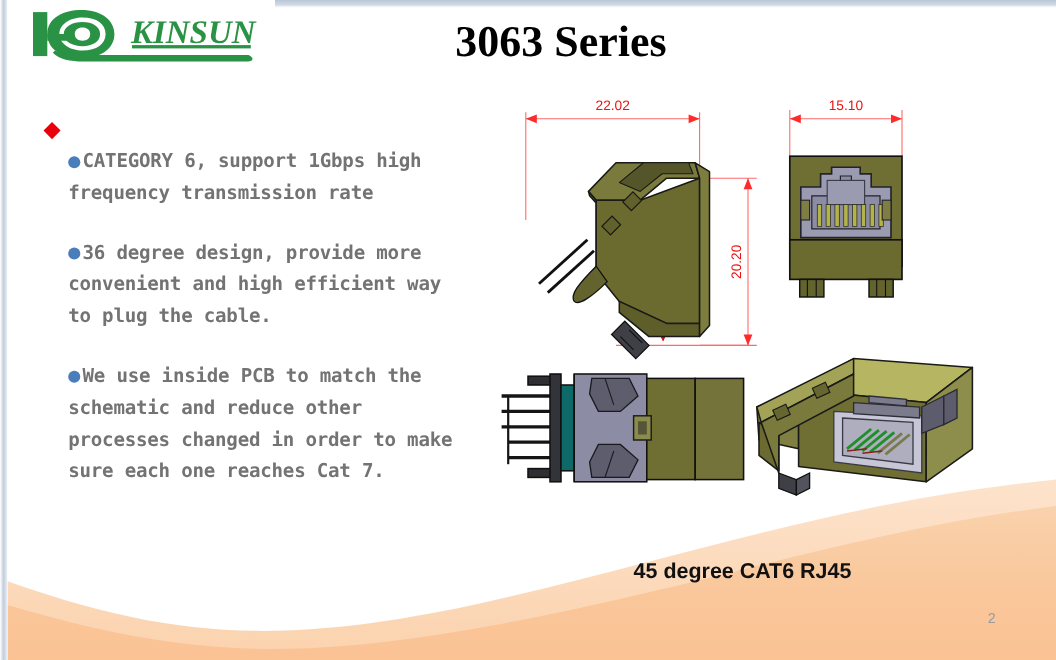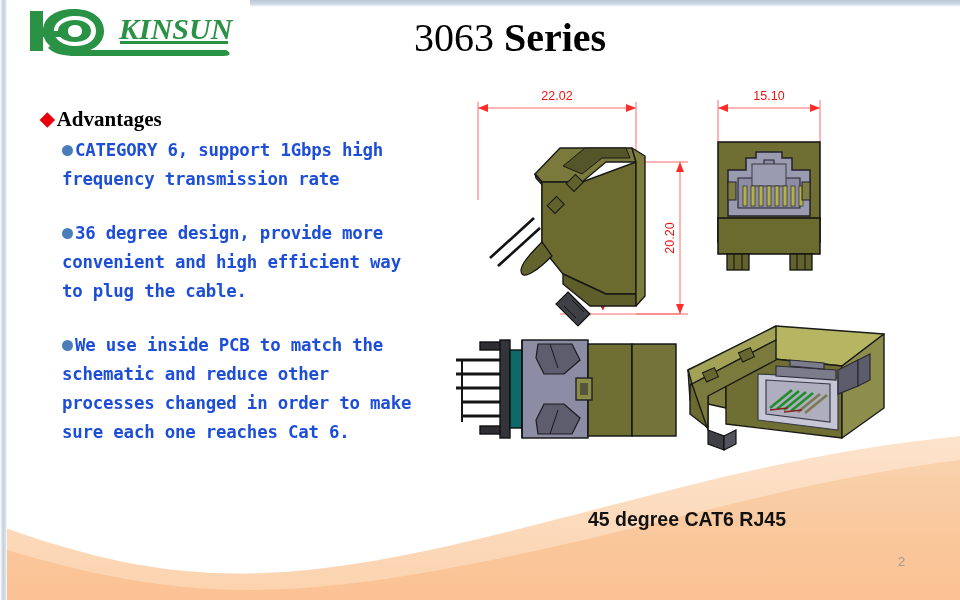--- a/index.html
+++ b/index.html
@@ -31,60 +31,60 @@
   .logo { position:absolute; left:24px; top:7px; width:232px; height:52px; }
 
   
   .title {
     position:absolute; left:300px; top:14px; width:420px;
     text-align:center;
     font-family:"Liberation Serif", serif;
     font-size:40px; color:#000000; letter-spacing:0px;
     white-space:nowrap;
   }
-  .title .num { font-weight:normal; }
+  .title .num { font-weight:bold; }
   .title .word { font-weight:bold; }
 
   
   .textcol { position:absolute; left:40px; top:108px; width:375px; }
 
   .heading {
     font-family:"Liberation Serif", serif;
     font-size:21px; font-weight:bold; color:#000000;
     display:flex; align-items:flex-start; line-height:1.05;
     margin-bottom:6px;
   }
   .diamond {
     color:#e8000d; font-size:19px; margin-right:2px; line-height:1;
     transform:translateY(1px);
   }
 
   .bullet-block {
     position:relative;
     padding-left:22px;
-    color:#1d4ed8;
+    color:#737373;
     font-family:"Liberation Sans Mono","DejaVu Sans Mono",monospace;
     font-size:17.4px;
     line-height:29px;
     font-weight:bold;
     letter-spacing:-0.2px;
   }
   .bullet-block + .bullet-block { margin-top:25px; }
   .dot {
     position:absolute; left:22px; top:9px;
     width:11px; height:11px; border-radius:50%;
     background:#4a7ebb;
   }
   .bullet-block .txt { display:block; text-indent:13px; }
 
   
   .drawings { position:absolute; left:440px; top:78px; width:510px; height:400px; }
 
   .caption {
-    position:absolute; left:588px; top:508px;
+    position:absolute; left:576px; top:508px;
     font-family:"Liberation Sans", sans-serif;
     font-size:19.5px; font-weight:bold; color:#111111;
     white-space:nowrap;
   }
 
   .pagenum {
     position:absolute; left:898px; top:554px;
     font-family:"Liberation Sans", sans-serif;
     font-size:13px; color:#9a9a9a;
   }
@@ -129,36 +129,35 @@
 
   <div class="title">
     <span class="num">3063</span>
     <span class="word">Series</span>
   </div>
 
   <div class="textcol">
 
     <div class="heading">
       <span class="diamond">◆</span>
-      <span>Advantages</span>
     </div>
 
     <div class="bullet-block">
       <span class="dot"></span>
       <span class="txt">CATEGORY 6, support 1Gbps high frequency transmission rate</span>
     </div>
 
     <div class="bullet-block">
       <span class="dot"></span>
       <span class="txt">36 degree design, provide more convenient and high efficient way to plug the cable.</span>
     </div>
 
     <div class="bullet-block">
       <span class="dot"></span>
-      <span class="txt">We use inside PCB to match the schematic and reduce other processes changed in order to make sure each one reaches Cat 6.</span>
+      <span class="txt">We use inside PCB to match the schematic and reduce other processes changed in order to make sure each one reaches Cat 7.</span>
     </div>
 
   </div>
 
   <svg class="drawings" viewBox="0 0 510 400">
 
     <g>
 
       <g stroke="#ff6a6a" stroke-width="1" fill="none">
         <line x1="38" y1="24" x2="38" y2="122"></line>

